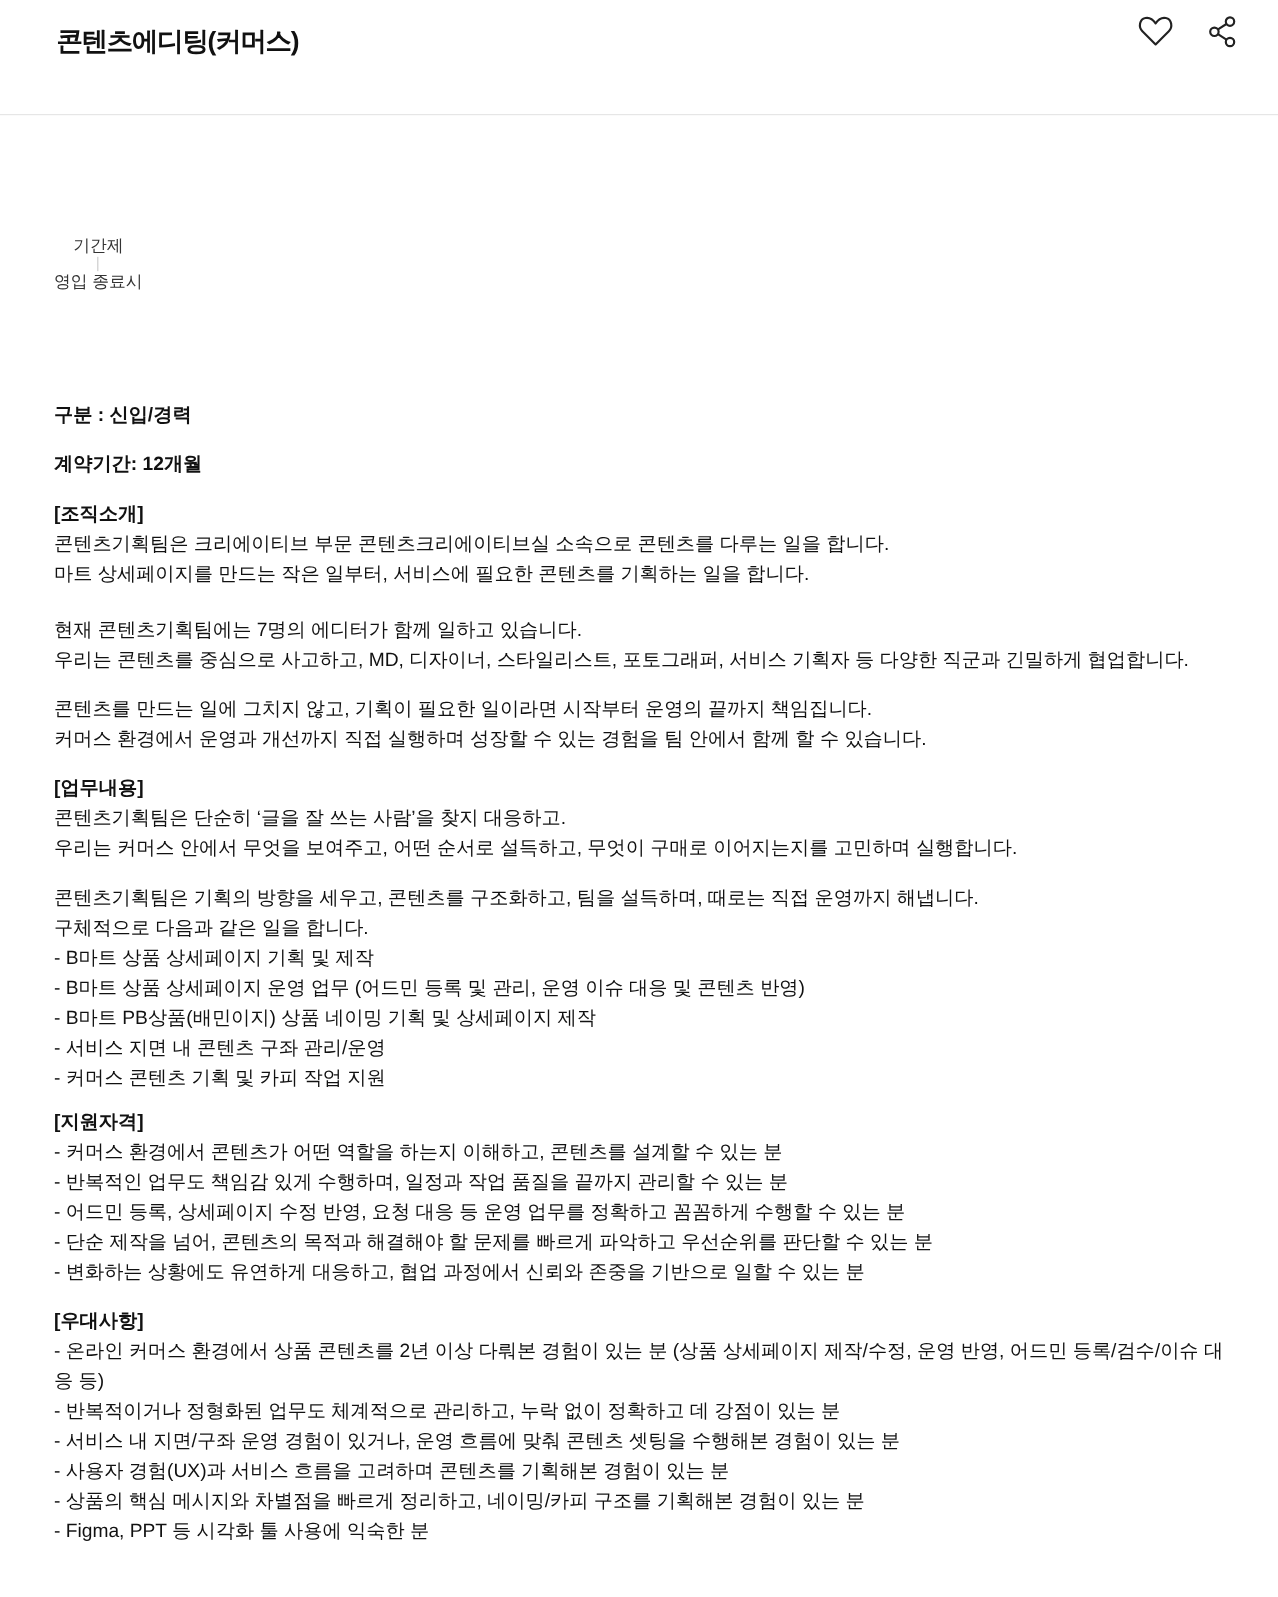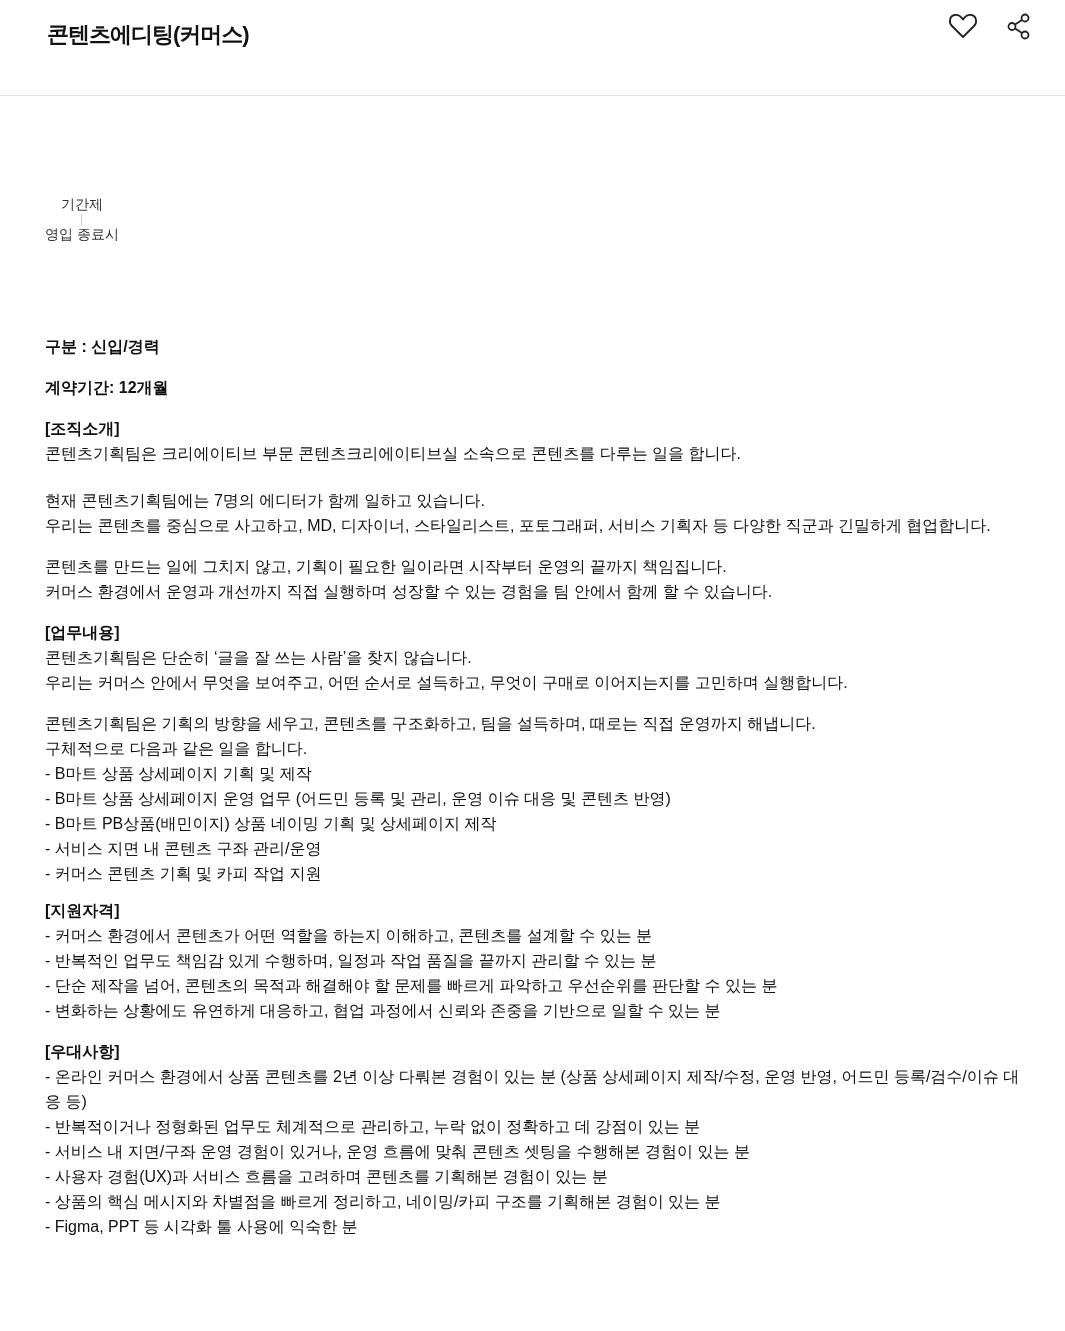--- a/index.html
+++ b/index.html
@@ -117,52 +117,54 @@
 </div>
 
 <div class="content">
   <div class="bold-line">구분 : 신입/경력</div>
   <div class="bold-line">계약기간: 12개월</div>
 
   <div class="block">
     <div class="section-title">[조직소개]</div>
     <div class="para" style="margin-bottom:22px;">
       <span class="line">콘텐츠기획팀은 크리에이티브 부문 콘텐츠크리에이티브실 소속으로 콘텐츠를 다루는 일을 합니다.</span>
+      <span class="line">마트 상세페이지를 만드는 작은 일부터, 서비스에 필요한 콘텐츠를 기획하는 일을 합니다.</span>
     </div>
     <div class="para" style="margin-bottom:16px;">
       <span class="line">현재 콘텐츠기획팀에는 7명의 에디터가 함께 일하고 있습니다.</span>
       <span class="line">우리는 콘텐츠를 중심으로 사고하고, MD, 디자이너, 스타일리스트, 포토그래퍼, 서비스 기획자 등 다양한 직군과 긴밀하게 협업합니다.</span>
     </div>
     <div class="para" style="margin-bottom:16px;">
       <span class="line">콘텐츠를 만드는 일에 그치지 않고, 기획이 필요한 일이라면 시작부터 운영의 끝까지 책임집니다.</span>
       <span class="line">커머스 환경에서 운영과 개선까지 직접 실행하며 성장할 수 있는 경험을 팀 안에서 함께 할 수 있습니다.</span>
     </div>
   </div>
 
   <div class="block">
     <div class="section-title">[업무내용]</div>
     <div class="para" style="margin-bottom:16px;">
-      <span class="line">콘텐츠기획팀은 단순히 ‘글을 잘 쓰는 사람’을 찾지 않습니다.</span>
+      <span class="line">콘텐츠기획팀은 단순히 ‘글을 잘 쓰는 사람’을 찾지 대응하고.</span>
       <span class="line">우리는 커머스 안에서 무엇을 보여주고, 어떤 순서로 설득하고, 무엇이 구매로 이어지는지를 고민하며 실행합니다.</span>
     </div>
     <div class="para" style="margin-bottom:2px;">
       <span class="line">콘텐츠기획팀은 기획의 방향을 세우고, 콘텐츠를 구조화하고, 팀을 설득하며, 때로는 직접 운영까지 해냅니다.</span>
       <span class="line">구체적으로 다음과 같은 일을 합니다.</span>
       <span class="line">- B마트 상품 상세페이지 기획 및 제작</span>
       <span class="line">- B마트 상품 상세페이지 운영 업무  (어드민 등록 및 관리, 운영 이슈 대응 및 콘텐츠 반영)</span>
       <span class="line">- B마트 PB상품(배민이지) 상품 네이밍 기획 및 상세페이지 제작</span>
       <span class="line">- 서비스 지면 내 콘텐츠 구좌 관리/운영</span>
       <span class="line">- 커머스 콘텐츠 기획 및 카피 작업 지원</span>
     </div>
   </div>
 
   <div class="block" style="margin-bottom:16px;">
     <div class="section-title">[지원자격]</div>
     <span class="line">- 커머스 환경에서 콘텐츠가 어떤 역할을 하는지 이해하고, 콘텐츠를 설계할 수 있는 분</span>
     <span class="line">- 반복적인 업무도 책임감 있게 수행하며, 일정과 작업 품질을 끝까지 관리할 수 있는 분</span>
+    <span class="line">- 어드민 등록, 상세페이지 수정 반영, 요청 대응 등 운영 업무를 정확하고 꼼꼼하게 수행할 수 있는 분</span>
     <span class="line">- 단순 제작을 넘어, 콘텐츠의 목적과 해결해야 할 문제를 빠르게 파악하고 우선순위를 판단할 수 있는 분</span>
     <span class="line">- 변화하는 상황에도 유연하게 대응하고, 협업 과정에서 신뢰와 존중을 기반으로 일할 수 있는 분</span>
   </div>
 
   <div class="block">
     <div class="section-title">[우대사항]</div>
     <span class="line">- 온라인 커머스 환경에서 상품 콘텐츠를 2년 이상 다뤄본 경험이 있는 분 (상품 상세페이지 제작/수정, 운영 반영, 어드민 등록/검수/이슈 대응 등)</span>
     <span class="line">- 반복적이거나 정형화된 업무도 체계적으로 관리하고, 누락 없이 정확하고 데 강점이 있는 분</span>
     <span class="line">- 서비스 내 지면/구좌 운영 경험이 있거나, 운영 흐름에 맞춰 콘텐츠 셋팅을 수행해본 경험이 있는 분</span>
     <span class="line">- 사용자 경험(UX)과 서비스 흐름을 고려하며 콘텐츠를 기획해본 경험이 있는 분</span>

